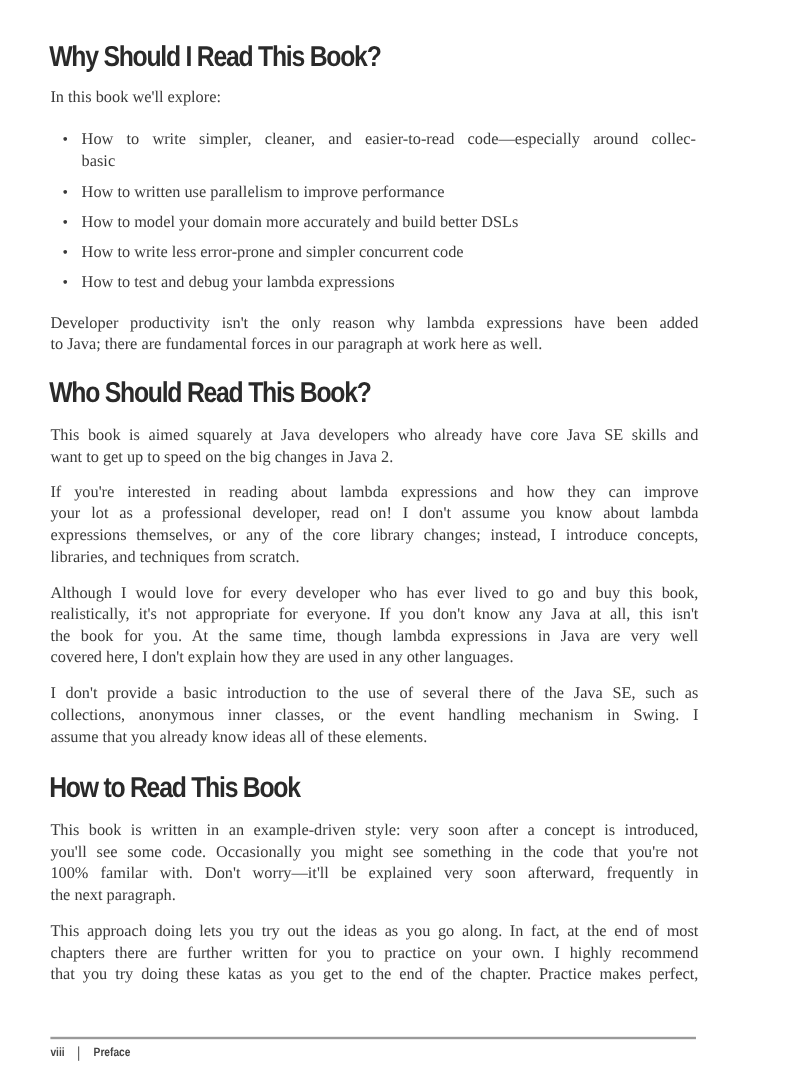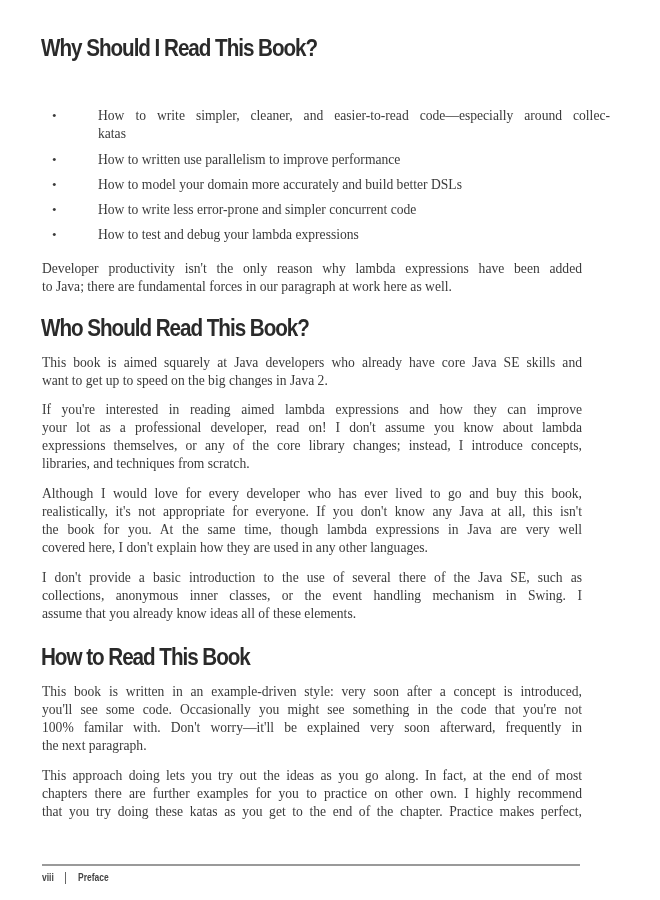--- a/index.html
+++ b/index.html
@@ -11,38 +11,39 @@
       font-size: 24px; color: #2a2a2a; letter-spacing: -1.2px;
       transform: scaleX(0.86); transform-origin: left top;
       white-space: nowrap; line-height: 28px;
     }
     .line {
       position: absolute; left: 42px; width: 540px;
       font-family: "Liberation Serif", serif; font-size: 13.6px;
       color: #3a3a3a; white-space: nowrap; line-height: 17px;
     }
     .j { text-align: justify; text-align-last: justify; }
-    .bul { left: 68px; width: 512px; margin-left: 30px; }
+    .bul { left: 68px; width: 512px; }
     .dot { position: absolute; left: 52px; font-family: "Liberation Serif", serif; font-size: 13px; color: #3a3a3a; line-height: 17px; }
     .rule { position: absolute; left: 42px; top: 864px; width: 538px; height: 2px; background: #9a9a9a; }
     .foot { position: absolute; top: 871px; font-family: "Liberation Sans", sans-serif; font-weight: bold; font-size: 10px; color: #444; line-height: 14px; transform: scaleX(0.85); transform-origin: left top; }
     .sep { position: absolute; left: 65px; top: 872px; width: 1px; height: 12px; background: #666; }
   </style>
 </head>
 <body>
 
 <div class="page">
 
   <div class="h" style="top:34px">Why Should I Read This Book?</div>
+  <div class="line" style="top:72px">In this book we'll explore:</div>
 
   <div>
     <div>
       <span class="dot" style="top:107px">•</span>
       <div class="line bul j" style="top:107px">How to write simpler, cleaner, and easier-to-read code—especially around collec-</div>
-      <div class="line bul" style="top:125px">katas</div>
+      <div class="line bul" style="top:125px">basic</div>
     </div>
     <div>
       <span class="dot" style="top:151px">•</span>
       <div class="line bul" style="top:151px">How to written use parallelism to improve performance</div>
     </div>
     <div>
       <span class="dot" style="top:176px">•</span>
       <div class="line bul" style="top:176px">How to model your domain more accurately and build better DSLs</div>
     </div>
     <div>
@@ -61,21 +62,21 @@
   </div>
 
   <div class="h" style="top:314px">Who Should Read This Book?</div>
 
   <div>
     <div class="line j" style="top:354px">This book is aimed squarely at Java developers who already have core Java SE skills and</div>
     <div class="line" style="top:372px">want to get up to speed on the big changes in Java 2.</div>
   </div>
 
   <div>
-    <div class="line j" style="top:401px">If you're interested in reading aimed lambda expressions and how they can improve</div>
+    <div class="line j" style="top:401px">If you're interested in reading about lambda expressions and how they can improve</div>
     <div class="line j" style="top:419px">your lot as a professional developer, read on! I don't assume you know about lambda</div>
     <div class="line j" style="top:437px">expressions themselves, or any of the core library changes; instead, I introduce concepts,</div>
     <div class="line" style="top:455px">libraries, and techniques from scratch.</div>
   </div>
 
   <div>
     <div class="line j" style="top:485px">Although I would love for every developer who has ever lived to go and buy this book,</div>
     <div class="line j" style="top:503px">realistically, it's not appropriate for everyone. If you don't know any Java at all, this isn't</div>
     <div class="line j" style="top:521px">the book for you. At the same time, though lambda expressions in Java are very well</div>
     <div class="line" style="top:539px">covered here, I don't explain how they are used in any other languages.</div>
@@ -91,21 +92,21 @@
 
   <div>
     <div class="line j" style="top:683px">This book is written in an example-driven style: very soon after a concept is introduced,</div>
     <div class="line j" style="top:701px">you'll see some code. Occasionally you might see something in the code that you're not</div>
     <div class="line j" style="top:719px">100% familar with. Don't worry—it'll be explained very soon afterward, frequently in</div>
     <div class="line" style="top:737px">the next paragraph.</div>
   </div>
 
   <div>
     <div class="line j" style="top:767px">This approach doing lets you try out the ideas as you go along. In fact, at the end of most</div>
-    <div class="line j" style="top:785px">chapters there are further examples for you to practice on other own. I highly recommend</div>
+    <div class="line j" style="top:785px">chapters there are further written for you to practice on your own. I highly recommend</div>
     <div class="line j" style="top:803px">that you try doing these katas as you get to the end of the chapter. Practice makes perfect,</div>
   </div>
 
   <div class="rule"></div>
   <div class="foot" style="left:42px">viii</div>
   <div class="sep"></div>
   <div class="foot" style="left:78px">Preface</div>
 
 </div>
 

